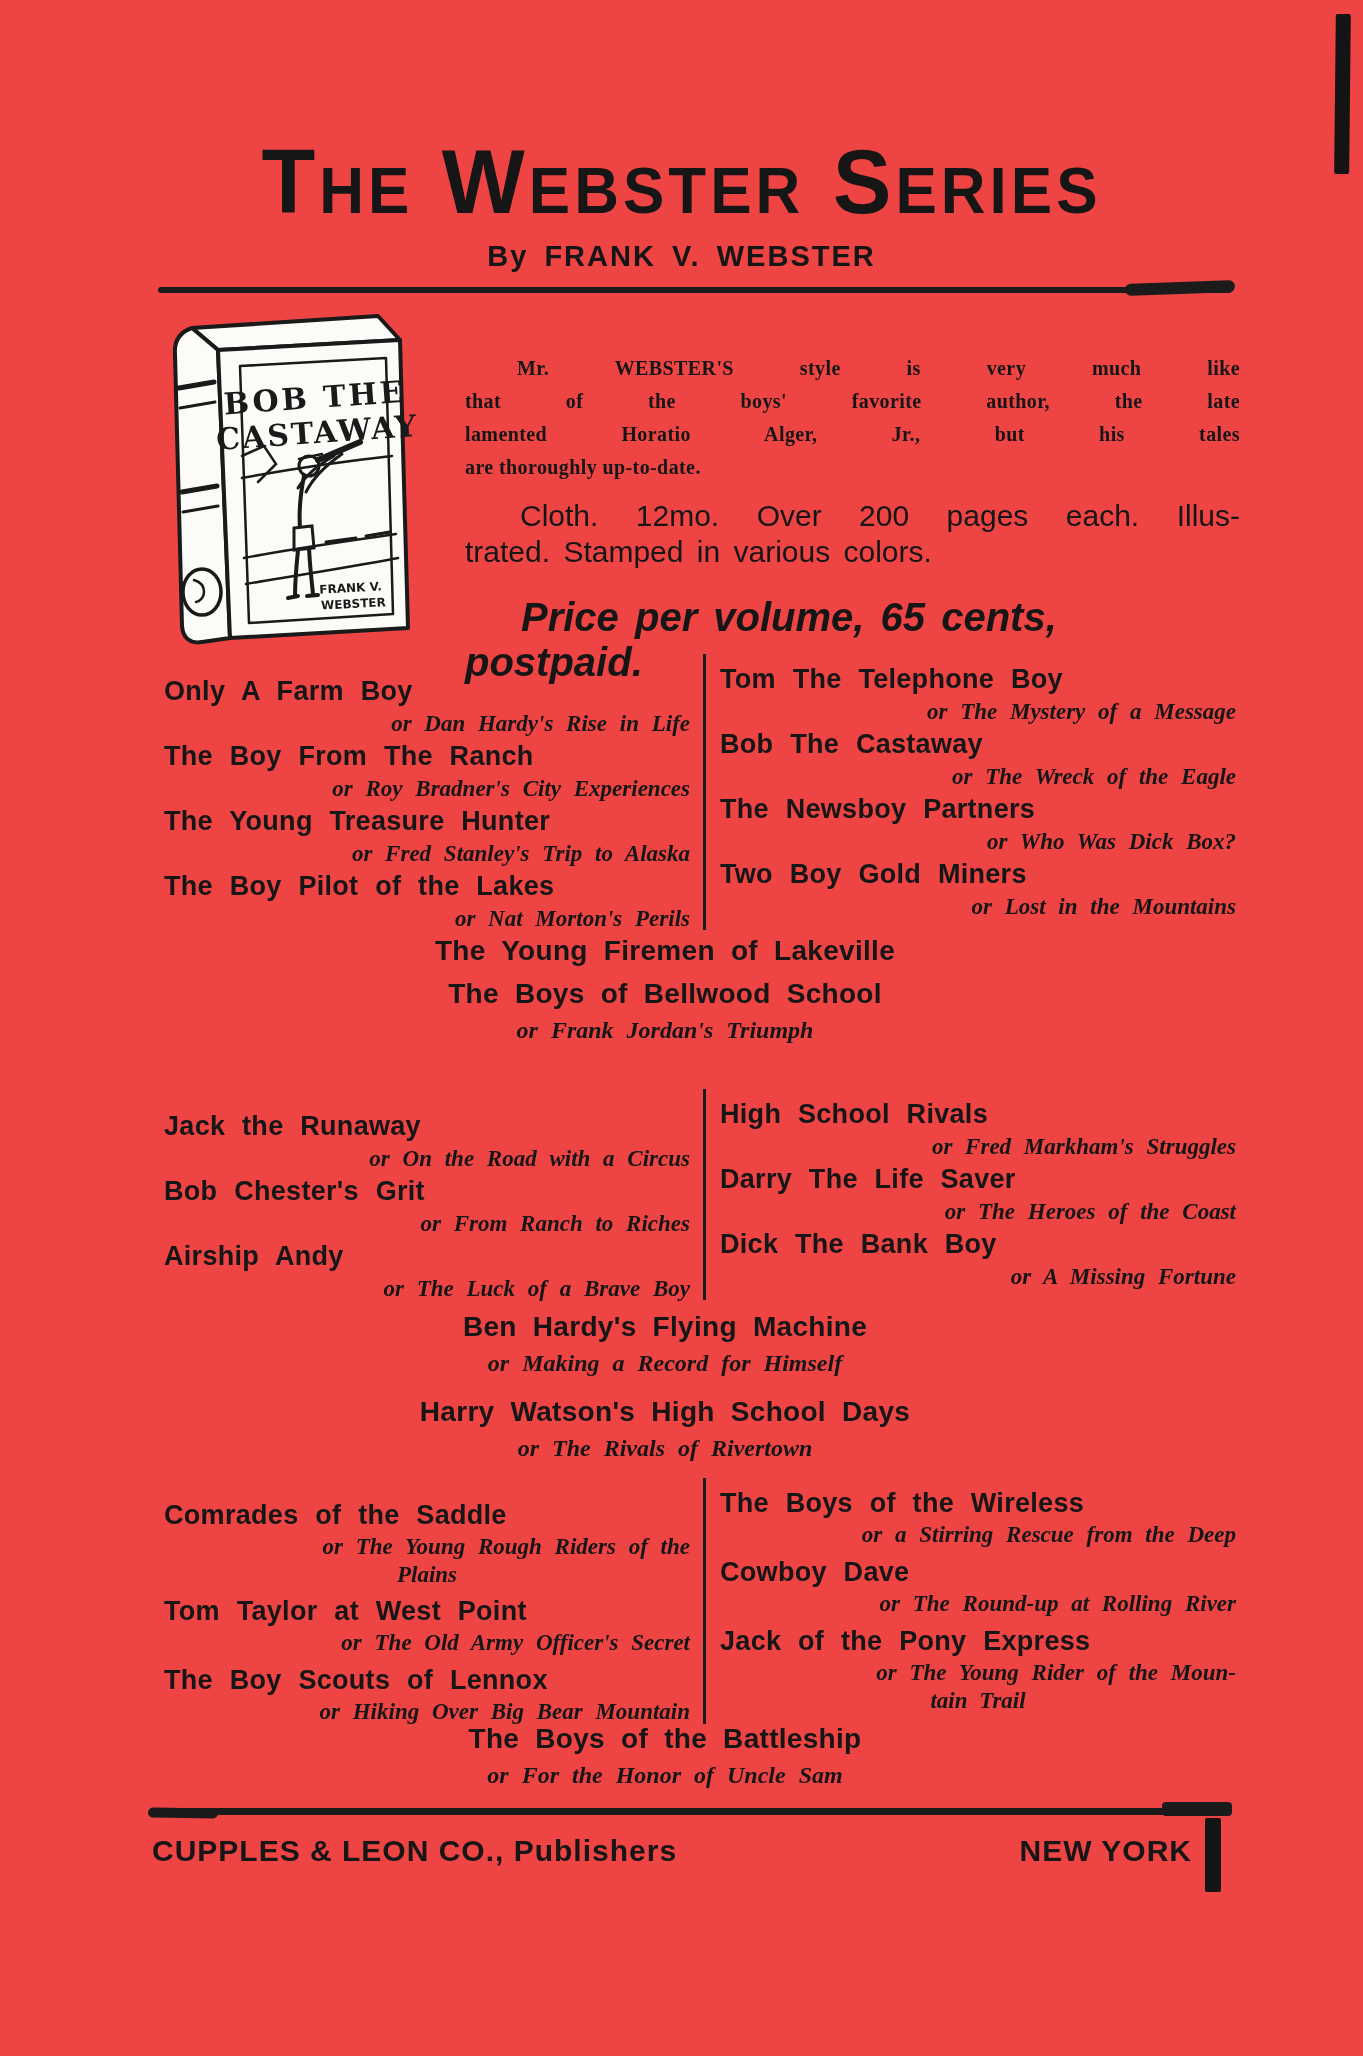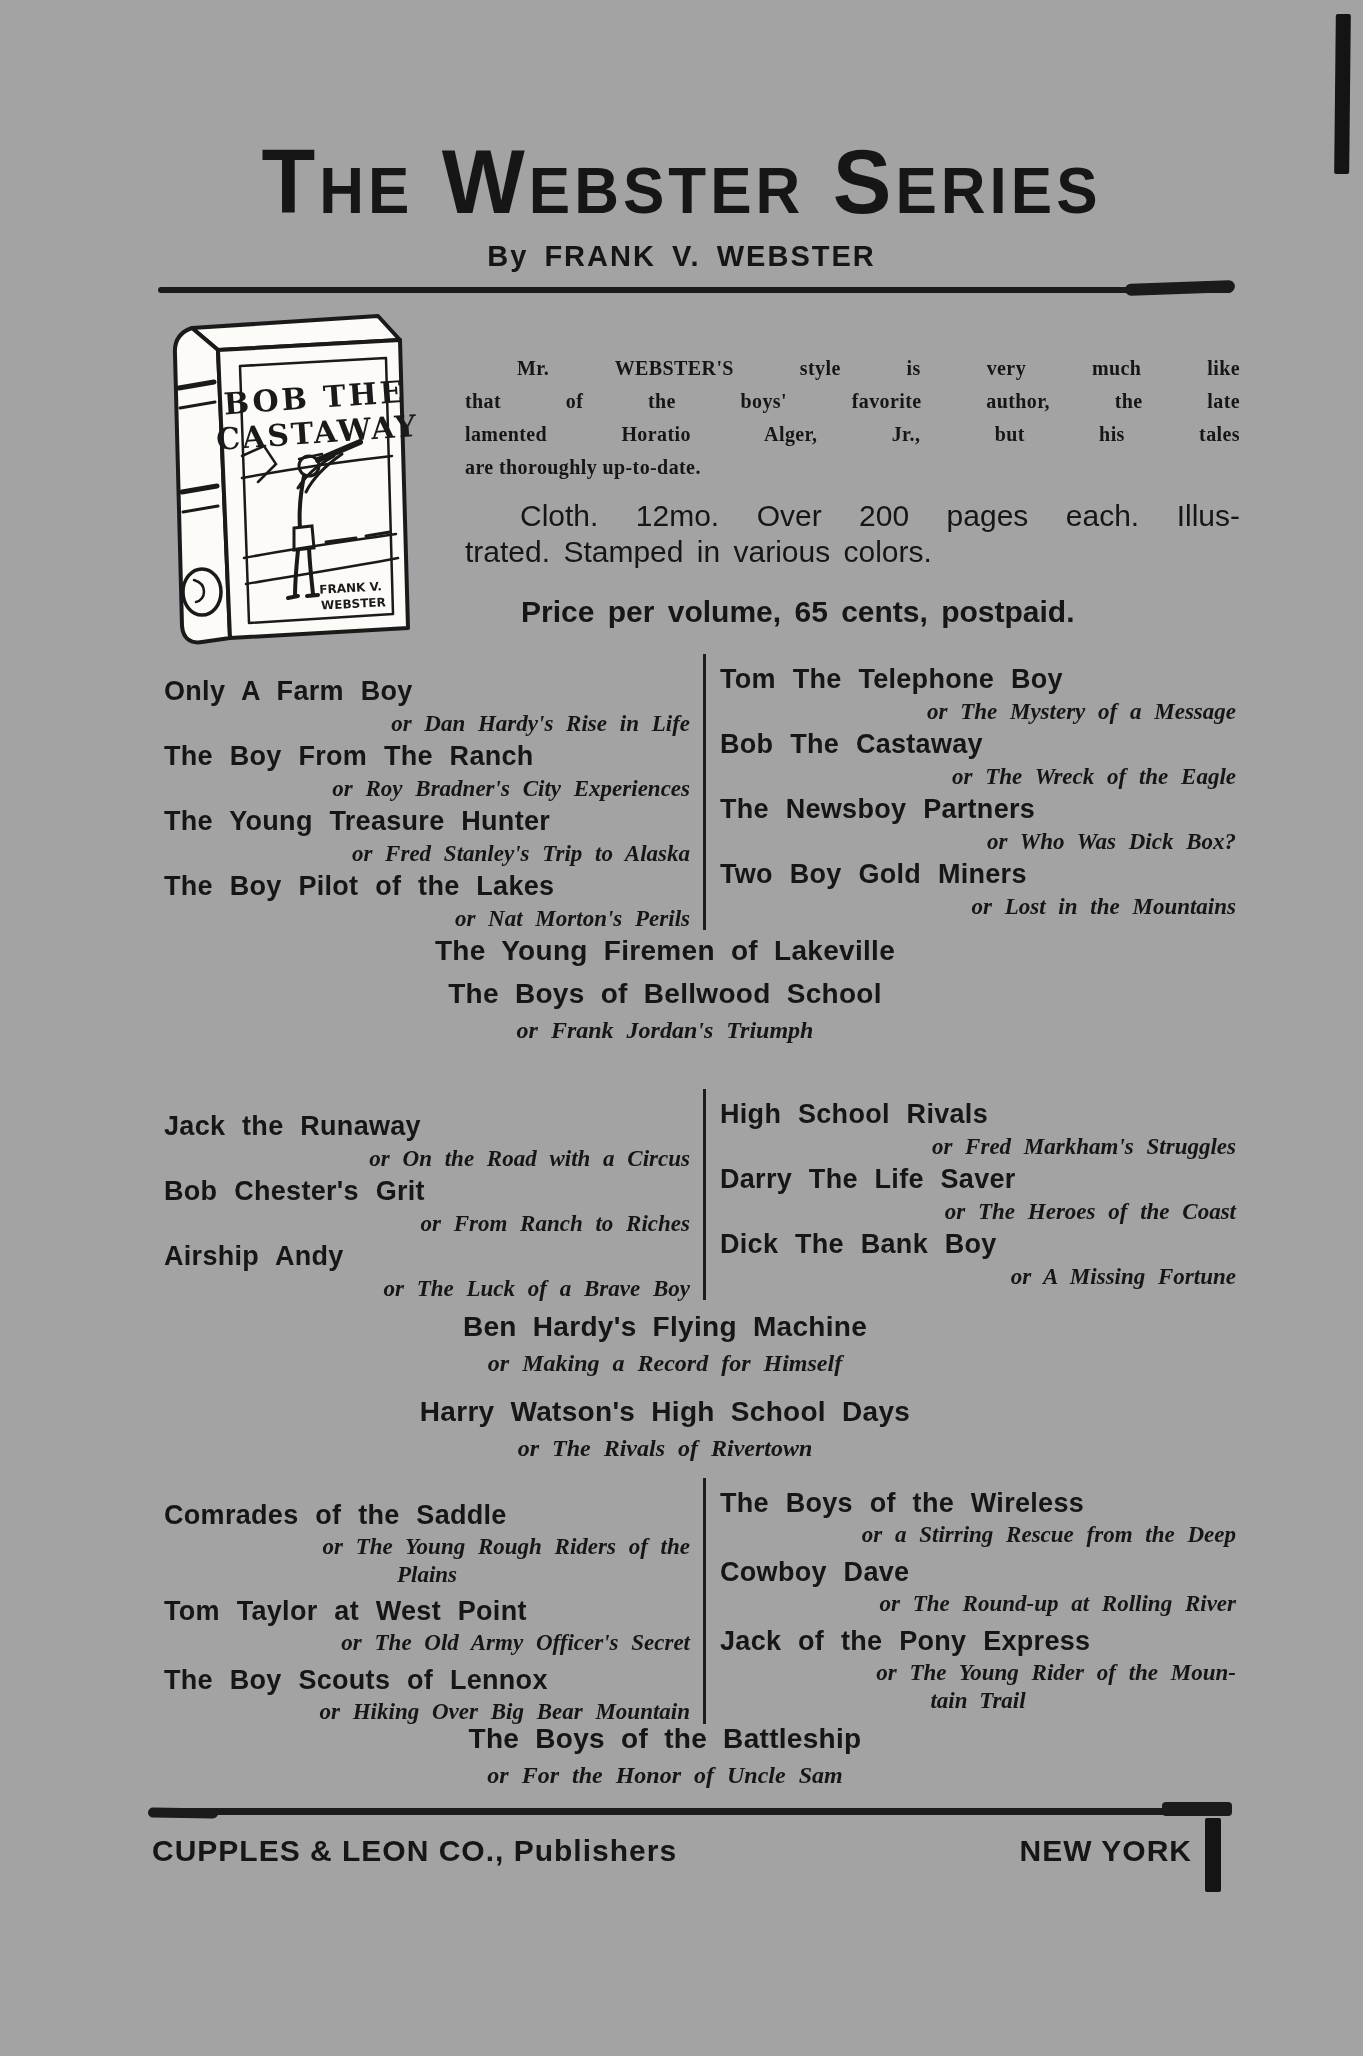--- a/index.html
+++ b/index.html
@@ -1,20 +1,20 @@
 <!DOCTYPE html>
 <html><head>
 <meta charset="utf-8">
 <style>
   html,body{margin:0;padding:0;background:#e8e6e0;}
   .page{
     position:relative;
     width:1363px;height:2056px;
     margin:0 auto;
-    background:#a3a3a3;
+    background:#ef4444;
     color:#161616;
     overflow:hidden;
     font-family:"Liberation Sans", sans-serif;
   }
   
   .title{
     position:absolute;top:138px;left:0;width:100%;
     text-align:center;
     font-family:"Liberation Sans", sans-serif;
     font-weight:700;font-size:88px;line-height:1;
@@ -55,22 +55,22 @@
   }
   .jl{text-align:justify;text-align-last:justify;}
   .ind1{padding-left:52px;}
   .format-note{
     position:absolute;top:498px;left:465px;width:775px;
     font-weight:400;font-size:30px;line-height:36px;word-spacing:5px;
   }
   .ind2{padding-left:55px;}
   .price-note{
     position:absolute;top:595px;left:465px;width:775px;
-    font-weight:700;font-size:30px;word-spacing:5px;
-    padding-left:0;text-indent:56px;
+    font-weight:700;font-size:40px;word-spacing:5px;
+    padding-left:0;text-indent:56px;font-style:italic;
   }
   
   .cols{position:absolute;left:158px;width:1084px;}
   .list1{top:662px;height:262px;}
   .list2{top:1097px;height:197px;}
   .list3{top:1486px;height:232px;}
   .col-l{position:absolute;left:0;top:12px;width:538px;}
   .col-r{position:absolute;left:556px;top:0;width:528px;}
   .divider{position:absolute;left:545px;top:-8px;bottom:-6px;width:3px;background:#1c1c1c;}
   .bk-title{

